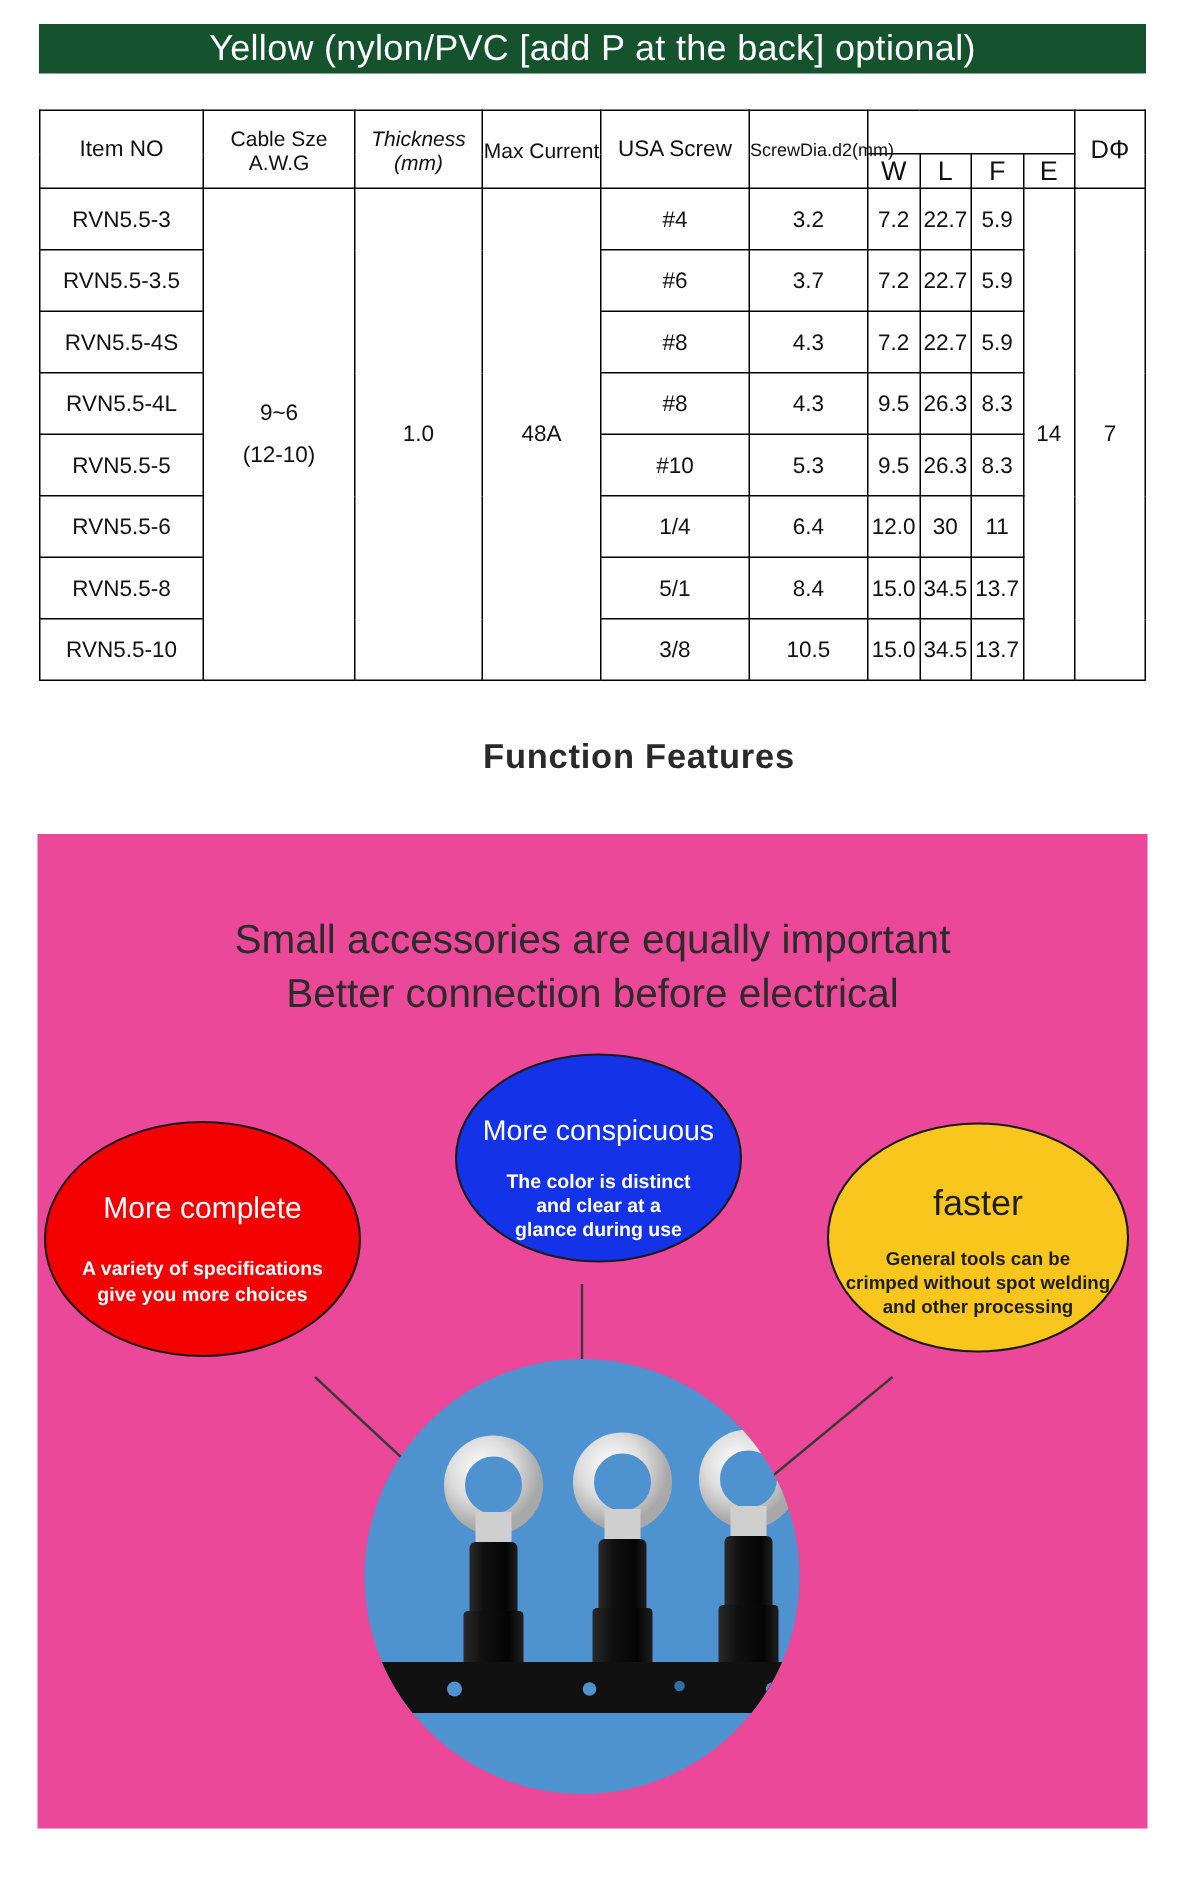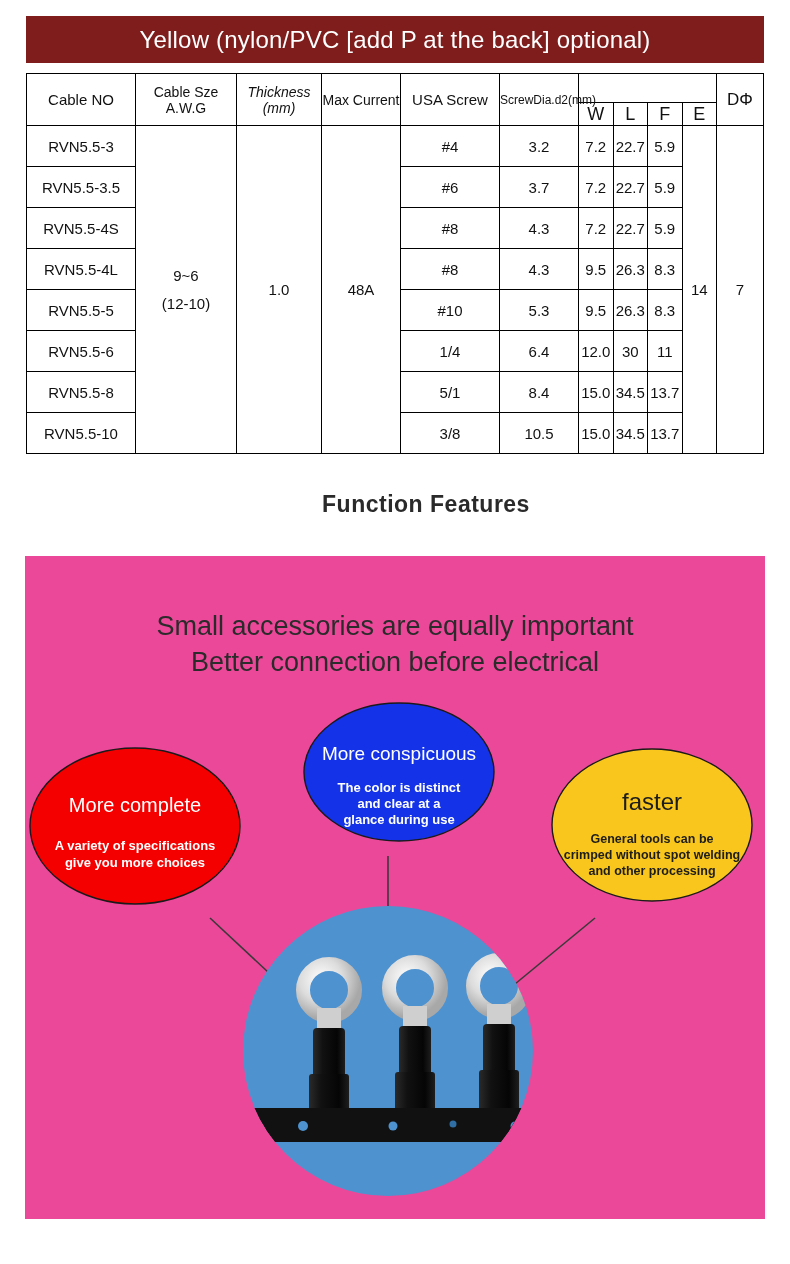--- a/index.html
+++ b/index.html
@@ -15,22 +15,22 @@
     overflow: hidden;
     position: relative;
   }
 
   
   .banner {
     position: absolute;
     left: 26px;
     top: 16px;
     width: 738px;
-    height: 47px;
-    background: #7f1d1d;
+    height: 33px;
+    background: #14532d;
     display: flex;
     align-items: center;
     justify-content: center;
   }
   .banner-text {
     color: #ffffff;
     font-size: 24px;
     font-weight: 400;
     letter-spacing: 0.2px;
     white-space: nowrap;
@@ -132,21 +132,21 @@
 <body>
 
 <div class="banner">
   <span class="banner-text">Yellow (nylon/PVC [add P at the back] optional)</span>
 </div>
 
 <div class="spec-table-wrap">
   <table class="spec">
     <tbody>
       <tr class="hdr-row-top">
-        <td class="h-item" rowspan="2">Cable NO</td>
+        <td class="h-item" rowspan="2">Item NO</td>
         <td class="h-cable hdr-top-label" rowspan="2">Cable Sze A.W.G</td>
         <td class="h-thick hdr-top-label" rowspan="2">Thickness (mm)</td>
         <td class="h-current hdr-top-label" rowspan="2">Max Current</td>
         <td class="h-screw" rowspan="2">USA Screw</td>
         <td class="h-dia" rowspan="2">ScrewDia.d2(mm)</td>
         <td colspan="4"></td>
         <td class="h-dphi" rowspan="2">DΦ</td>
       </tr>
       <tr class="hdr-row-bot">
         <td class="h-w subhead">W</td>

